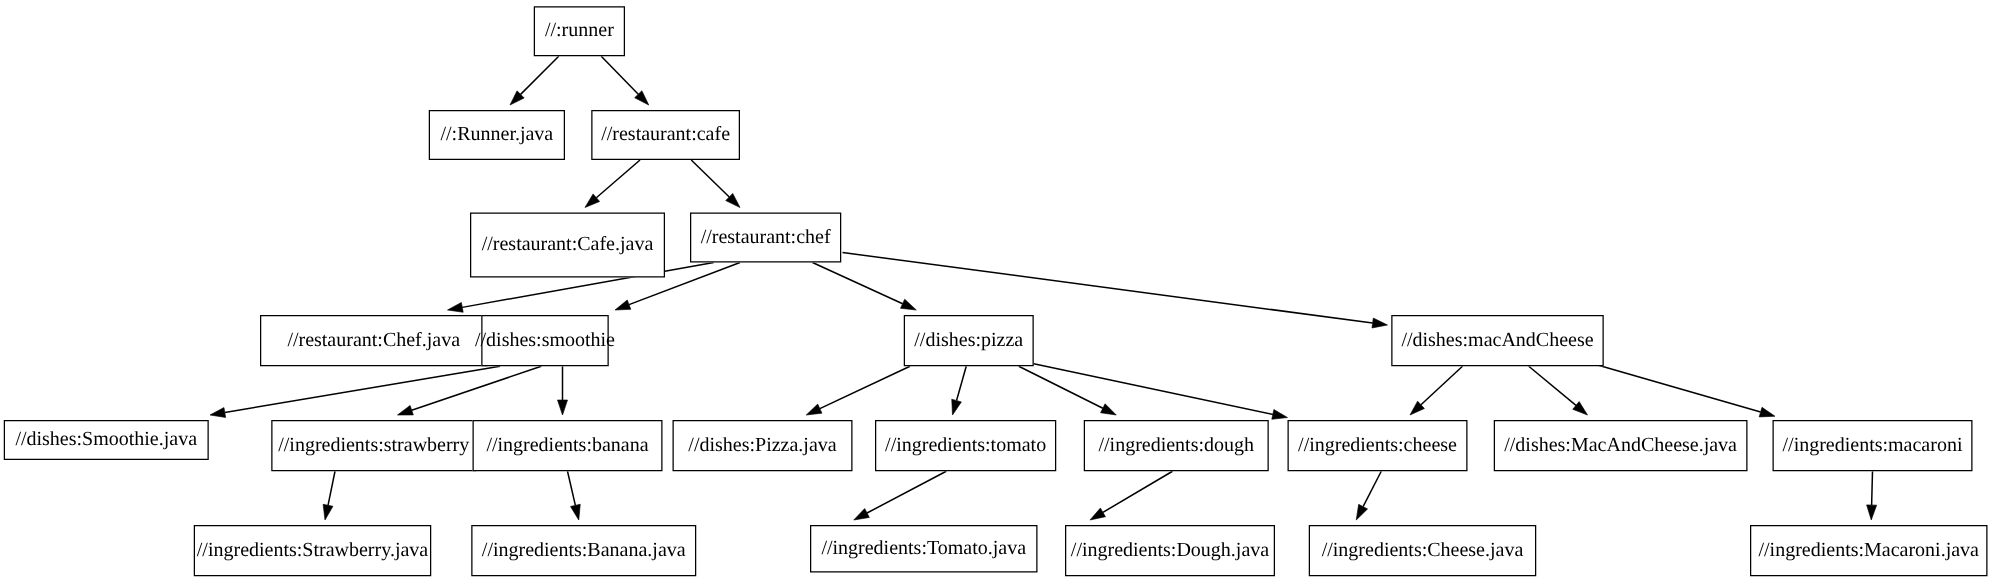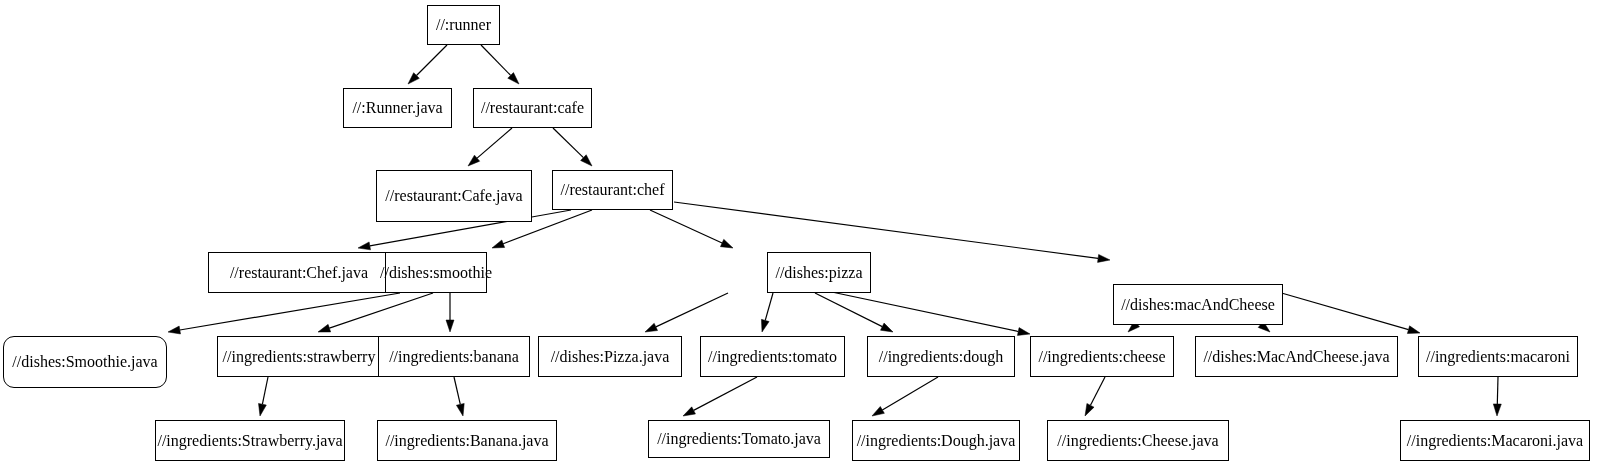--- a/index.html
+++ b/index.html
@@ -100,23 +100,23 @@
       <line x1="1498" y1="377" x2="1497.3075912095105" y2="404.0039428290862" class="edge-line"></line>
       <polygon points="1497,416 1493.3089054858726,403.901412425916 1501.3062769331484,404.1064732322564" class="edge-arrowhead"></polygon>
     </svg>
 <div class="graph-node" style="left: 427px; top: 5px; width: 73px; height: 40px;">//:runner</div>
     <div class="graph-node" style="left: 343px; top: 88px; width: 109px; height: 40px;">//:Runner.java</div>
     <div class="graph-node" style="left: 473px; top: 88px; width: 119px; height: 40px;">//restaurant:cafe</div>
     <div class="graph-node" style="left: 376px; top: 170px; width: 156px; height: 52px;">//restaurant:Cafe.java</div>
     <div class="graph-node" style="left: 552px; top: 170px; width: 121px; height: 40px;">//restaurant:chef</div>
     <div class="graph-node" style="left: 208px; top: 252px; width: 182px; height: 41px;">//restaurant:Chef.java</div>
     <div class="graph-node" style="left: 385px; top: 252px; width: 102px; height: 41px;">//dishes:smoothie</div>
-    <div class="graph-node" style="left: 723px; top: 252px; width: 104px; height: 41px; margin-left: 44px;">//dishes:pizza</div>
-    <div class="graph-node" style="left: 1113px; top: 252px; width: 170px; height: 41px; margin-top: 32px;">//dishes:macAndCheese</div>
-    <div class="graph-node" style="left: 3px; top: 336px; width: 164px; height: 52px; border-radius: 11px;">//dishes:Smoothie.java</div>
+    <div class="graph-node" style="left: 723px; top: 252px; width: 104px; height: 41px;">//dishes:pizza</div>
+    <div class="graph-node" style="left: 1113px; top: 252px; width: 170px; height: 41px;">//dishes:macAndCheese</div>
+    <div class="graph-node" style="left: 3px; top: 336px; width: 164px; height: 32px;">//dishes:Smoothie.java</div>
     <div class="graph-node" style="left: 188px; top: 336px; width: 164px; height: 41px; margin-left: 29px;">//ingredients:strawberry</div>
     <div class="graph-node" style="left: 378px; top: 336px; width: 152px; height: 41px;">//ingredients:banana</div>
     <div class="graph-node" style="left: 538px; top: 336px; width: 144px; height: 41px;">//dishes:Pizza.java</div>
     <div class="graph-node" style="left: 700px; top: 336px; width: 145px; height: 41px;">//ingredients:tomato</div>
     <div class="graph-node" style="left: 867px; top: 336px; width: 148px; height: 41px;">//ingredients:dough</div>
     <div class="graph-node" style="left: 1030px; top: 336px; width: 144px; height: 41px;">//ingredients:cheese</div>
     <div class="graph-node" style="left: 1195px; top: 336px; width: 203px; height: 41px;">//dishes:MacAndCheese.java</div>
     <div class="graph-node" style="left: 1418px; top: 336px; width: 160px; height: 41px;">//ingredients:macaroni</div>
     <div class="graph-node" style="left: 155px; top: 420px; width: 190px; height: 41px;">//ingredients:Strawberry.java</div>
     <div class="graph-node" style="left: 377px; top: 420px; width: 180px; height: 41px;">//ingredients:Banana.java</div>

